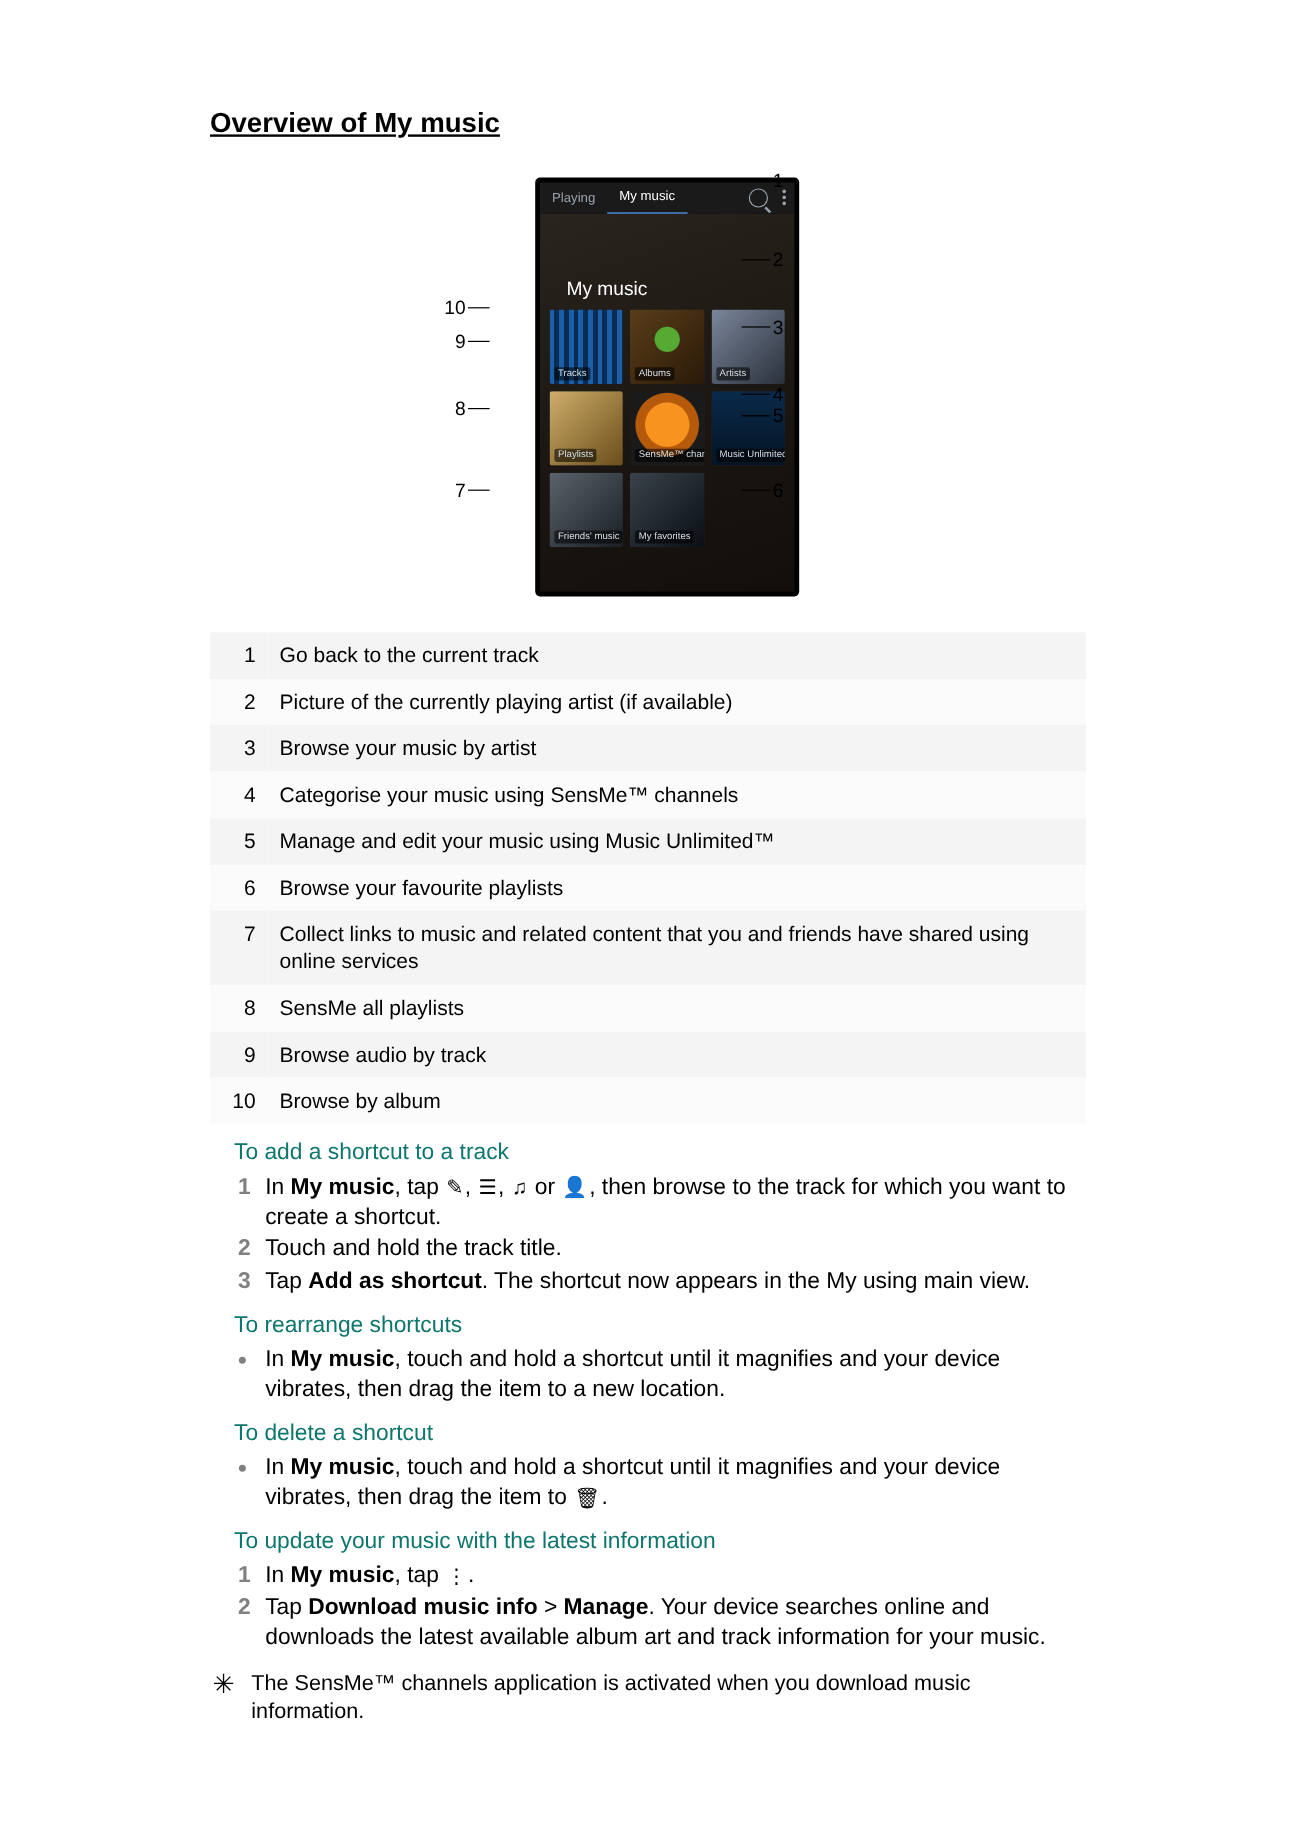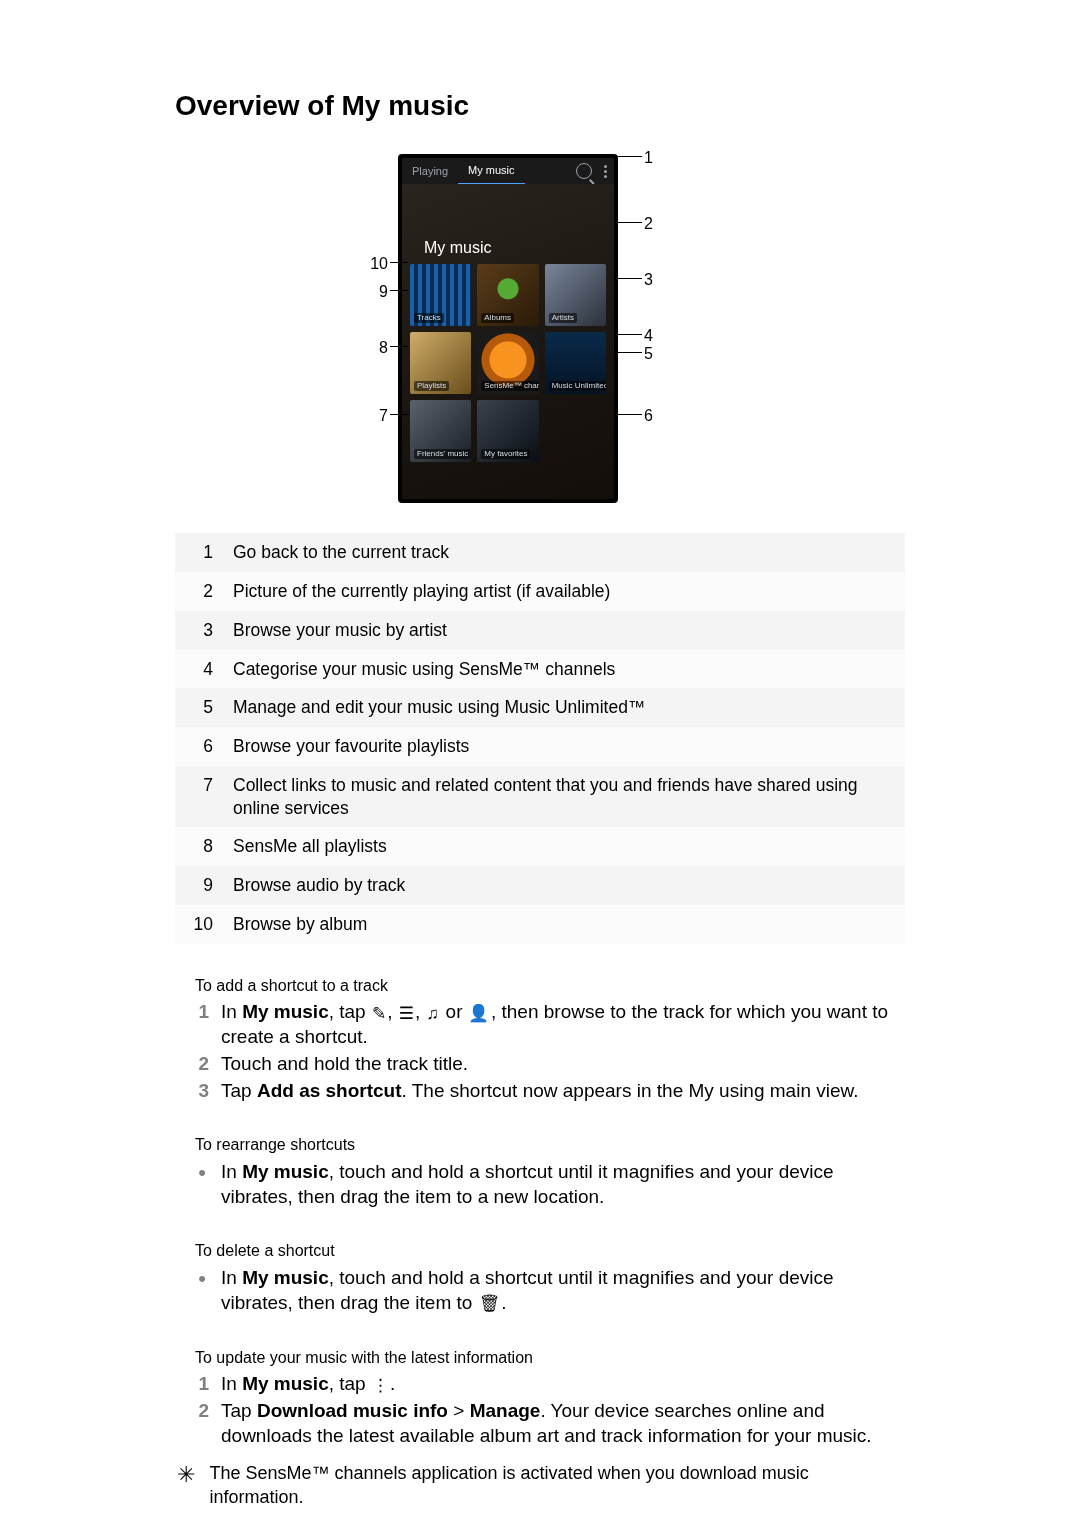--- a/index.html
+++ b/index.html
@@ -12,41 +12,43 @@
   .page {
     width: 1080px;
     height: 1527px;
     position: relative;
     box-sizing: border-box;
     padding: 88px 175px 0 175px;
     font-size: 19px;
     line-height: 1.3;
   }
   h2.section-title {
-    font-size: 28px;
+    font-size: 23px;
     font-weight: bold;
     margin: 0 0 30px 0;
+    text-decoration: underline;
   }
   
   .figure-wrap {
     width: 100%;
     display: flex;
     justify-content: center;
     margin-bottom: 30px;
   }
   .figure {
     position: relative;
     width: 284px;
   }
   .phone {
     width: 220px;
     background: #000;
     border-radius: 4px;
     padding: 4px;
     box-sizing: border-box;
+    margin-left: 48px;
   }
   .phone-bar {
     display: flex;
     align-items: center;
     height: 26px;
     font-size: 11px;
     color: #ccc;
     position: relative;
     background: #1a1a1a;
   }
@@ -150,23 +152,23 @@
   }
   .legend td {
     padding: 8px 10px;
     vertical-align: top;
   }
   .legend td.num { width: 28px; text-align: right; color: #000; }
   .legend tr.odd  { background: #f4f4f4; }
   .legend tr.even { background: #fbfbfb; }
   
   .subhead {
-    color: #000000;
-    font-size: 16px;
-    margin: 32px 0 4px 20px;
+    color: #0f766e;
+    font-size: 19px;
+    margin: 12px 0 4px 20px;
   }
   ol.steps, ul.steps {
     margin: 0;
     padding: 0 0 0 20px;
     list-style: none;
   }
   ol.steps > li, ul.steps > li {
     display: flex;
     gap: 12px;
     margin-bottom: 2px;

